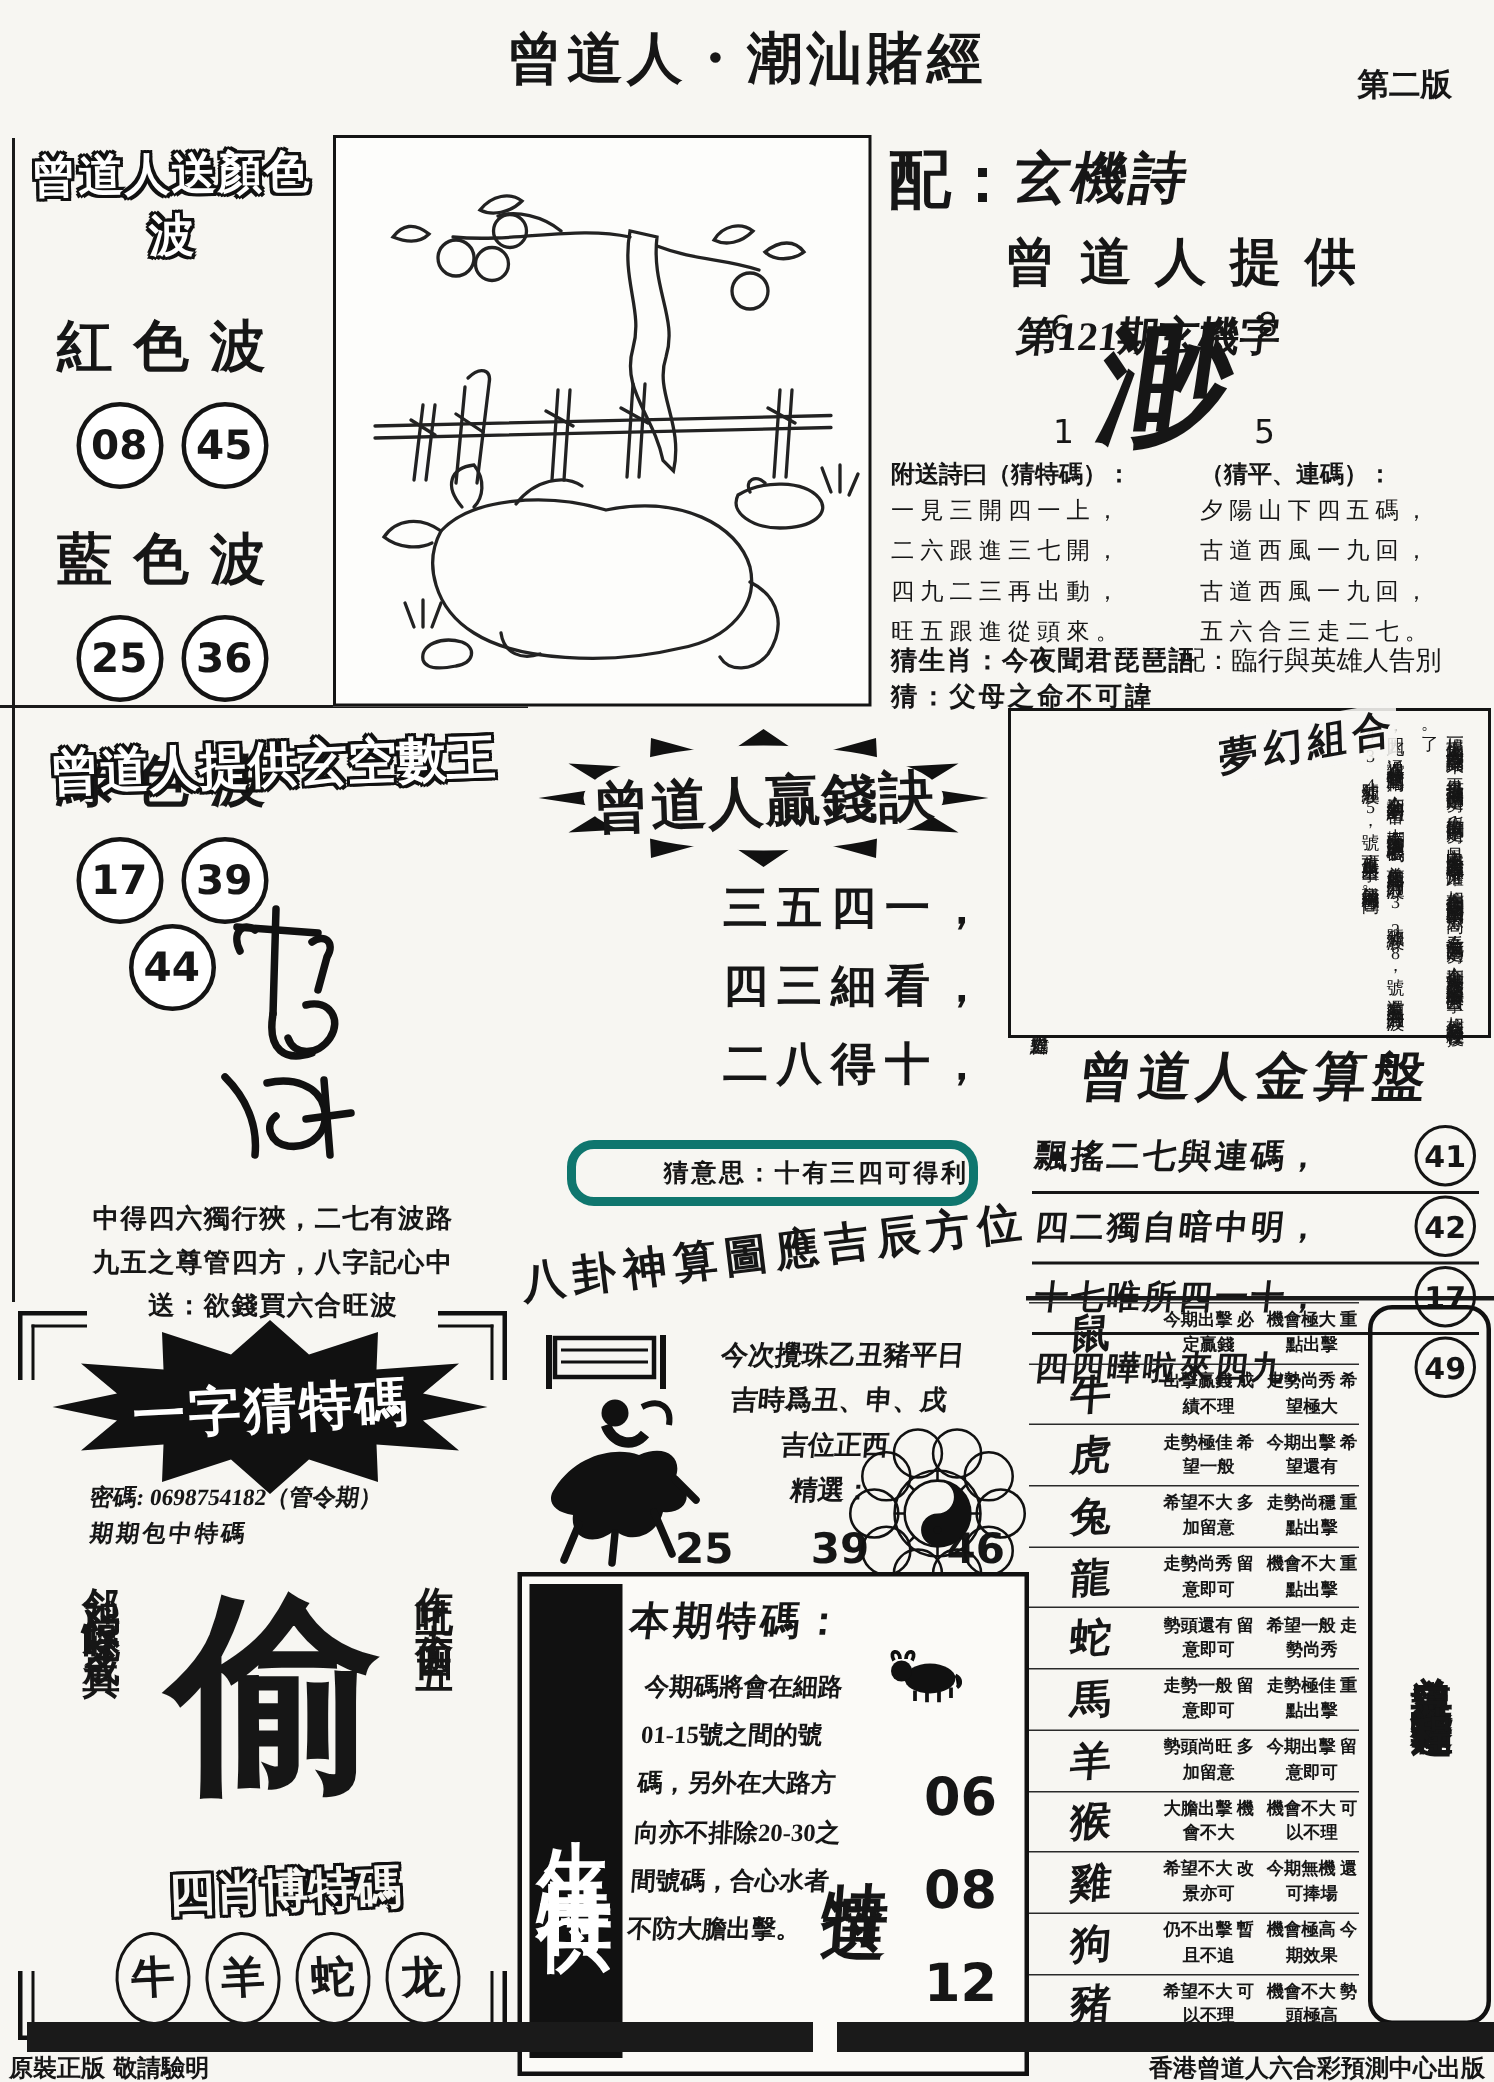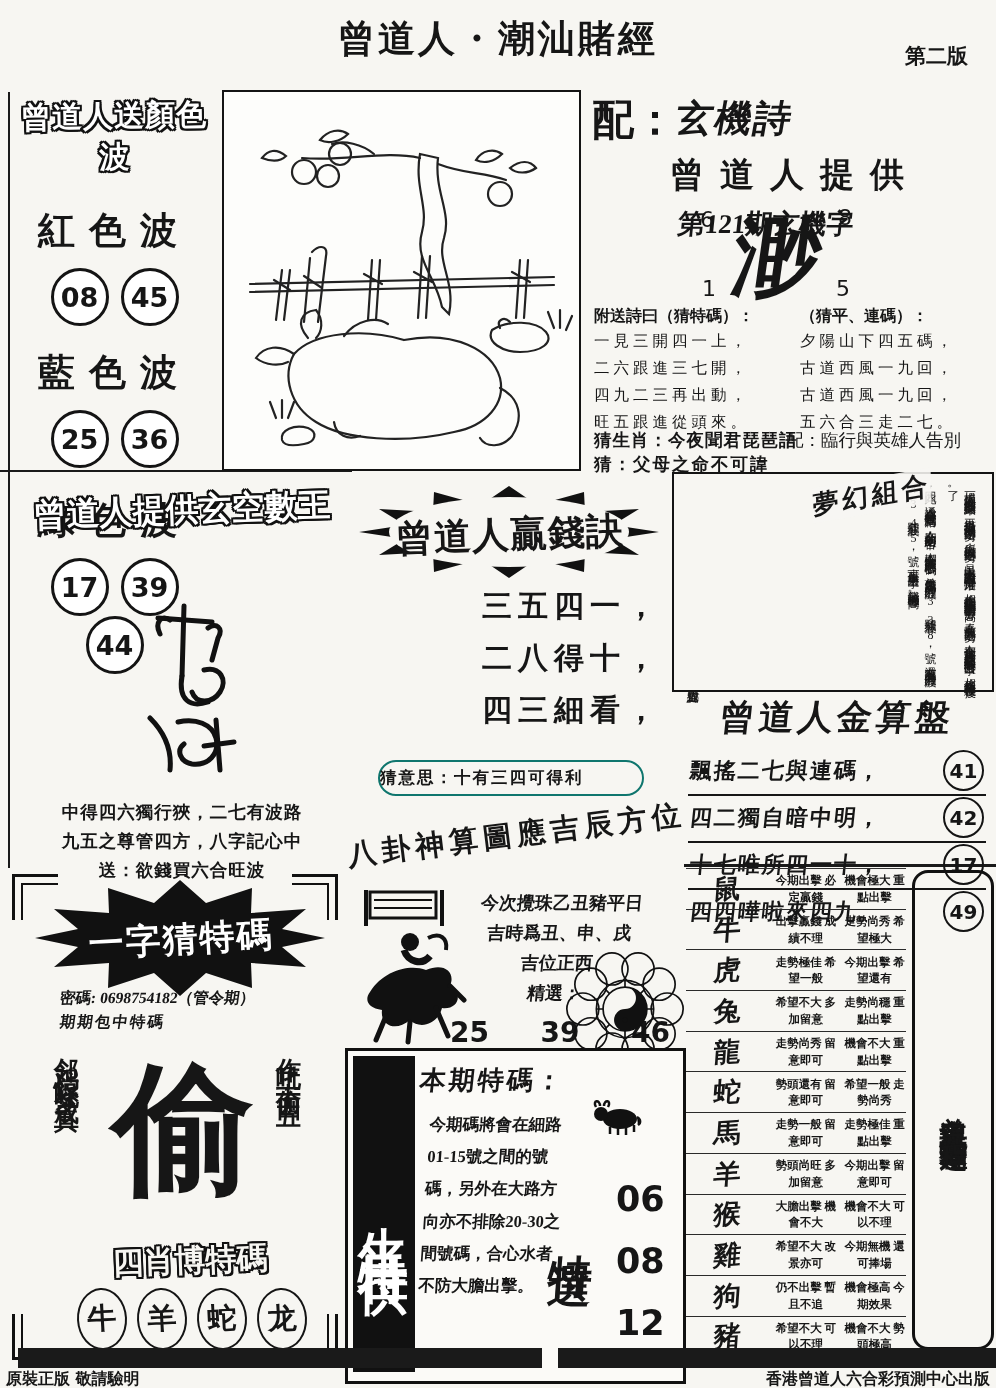--- a/index.html
+++ b/index.html
@@ -176,25 +176,25 @@
     <div>送：欲錢買六合旺波</div>
   </div>
 
   <svg class="abs" style="left:352px;top:484px;" width="312" height="98" viewBox="0 0 312 98">
     <polygon fill="#111" points="307,48 261,55 287,71 233,68 232,88 185,75 157,94 129,75 82,88 81,68 27,71 53,55 7,48 53,41 27,25 81,28 82,8 129,21 157,2 185,21 232,8 233,28 287,25 261,41"></polygon>
     <ellipse cx="157" cy="48" rx="120" ry="35" fill="#f7f6f2"></ellipse>
   </svg>
   <div class="abs" style="left:362px;top:510px;width:296px;text-align:center;font-size:37px;font-weight:900;transform:rotate(-2deg);letter-spacing:1px;">曾道人贏錢訣</div>
   <div class="abs" style="left:362px;top:580px;width:300px;">
     <div class="big-verse">三五四一，</div>
+    <div class="big-verse">四三細看，</div>
     <div class="big-verse">二八得十，</div>
-    <div class="big-verse">四三細看，</div>
-  </div>
-  <div class="abs" style="left:378px;top:760px;width:262px;border:2px solid #0f766e;border-radius:18px;padding:5px 0;
-       text-align:left;font-size:16.5px;font-weight:700;letter-spacing:2px;">猜意思：十有三四可得利</div>
+  </div>
+  <div class="abs" style="left:378px;top:760px;width:262px;border:6px solid #0f766e;border-radius:18px;padding:5px 0;
+       text-align:right;font-size:16.5px;font-weight:700;letter-spacing:2px;">猜意思：十有三四可得利</div>
 
   <div class="abs" style="left:672px;top:472px;width:318px;height:216px;border:2.5px solid #141414;">
     <div class="abs" style="right:60px;top:4px;width:120px;font-size:26px;font-weight:900;transform:rotate(-10deg) skewX(-8deg);
          background:rgba(247,246,242,0.88);text-align:center;letter-spacing:4px;z-index:2;">夢幻組合</div>
     <div class="abs v" style="top:8px;right:8px;bottom:8px;left:46px;font-size:12px;line-height:1.4;letter-spacing:1px;">
       <p style="margin:0 6px 0 0;">根據上一期的六合彩的攪珠結果，再結合最近幾期的攪路走勢，所得出的攔路走勢，是以中大路方向的表現顯得十分活躍，相信在今期穩攔旺出的勢頭仍然十分高，看色波方面的走勢，在今期裏大家可大膽往紅波和綠波方向去出擊，相信必然會有極佳收獲了。</p>
       <p style="margin:0 6px 0 0;">因此，通過綜合分析整體的格局，在今期的夢幻組合中，本欄向大家推薦的心水號碼，首先是第四門方向的紅波33號和綠波38號，還有第五門方向的綠波43號和紅波45號，可作互串射來出擊，贏錢的機會極高。</p>
     </div>
     <div class="abs v" style="left:12px;bottom:10px;font-size:12.5px;transform:skewX(-6deg);">曾道人提點</div>
   </div>

